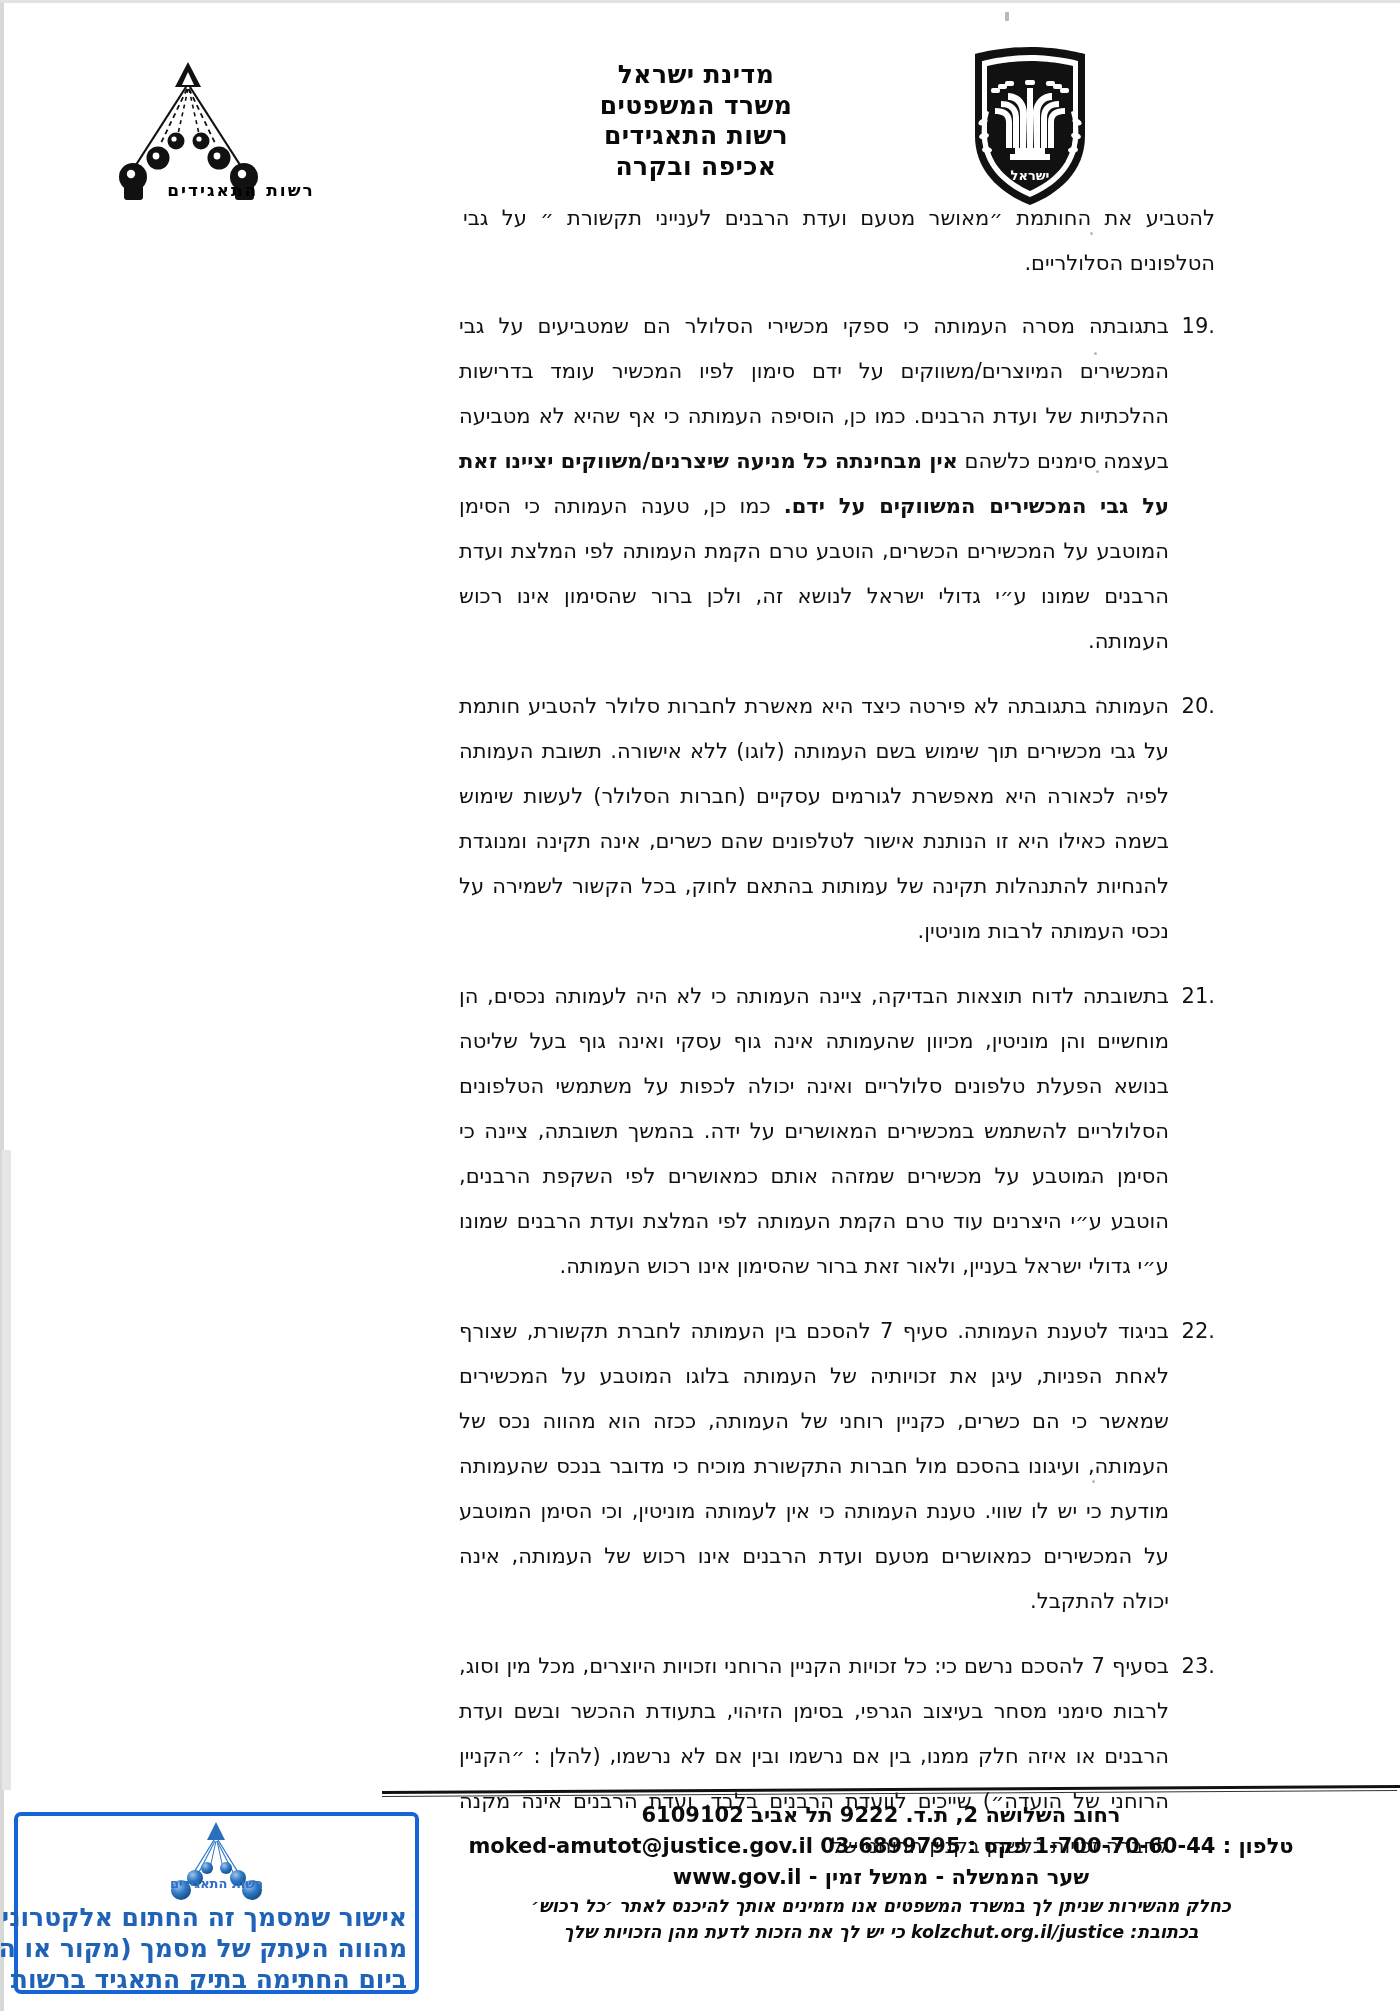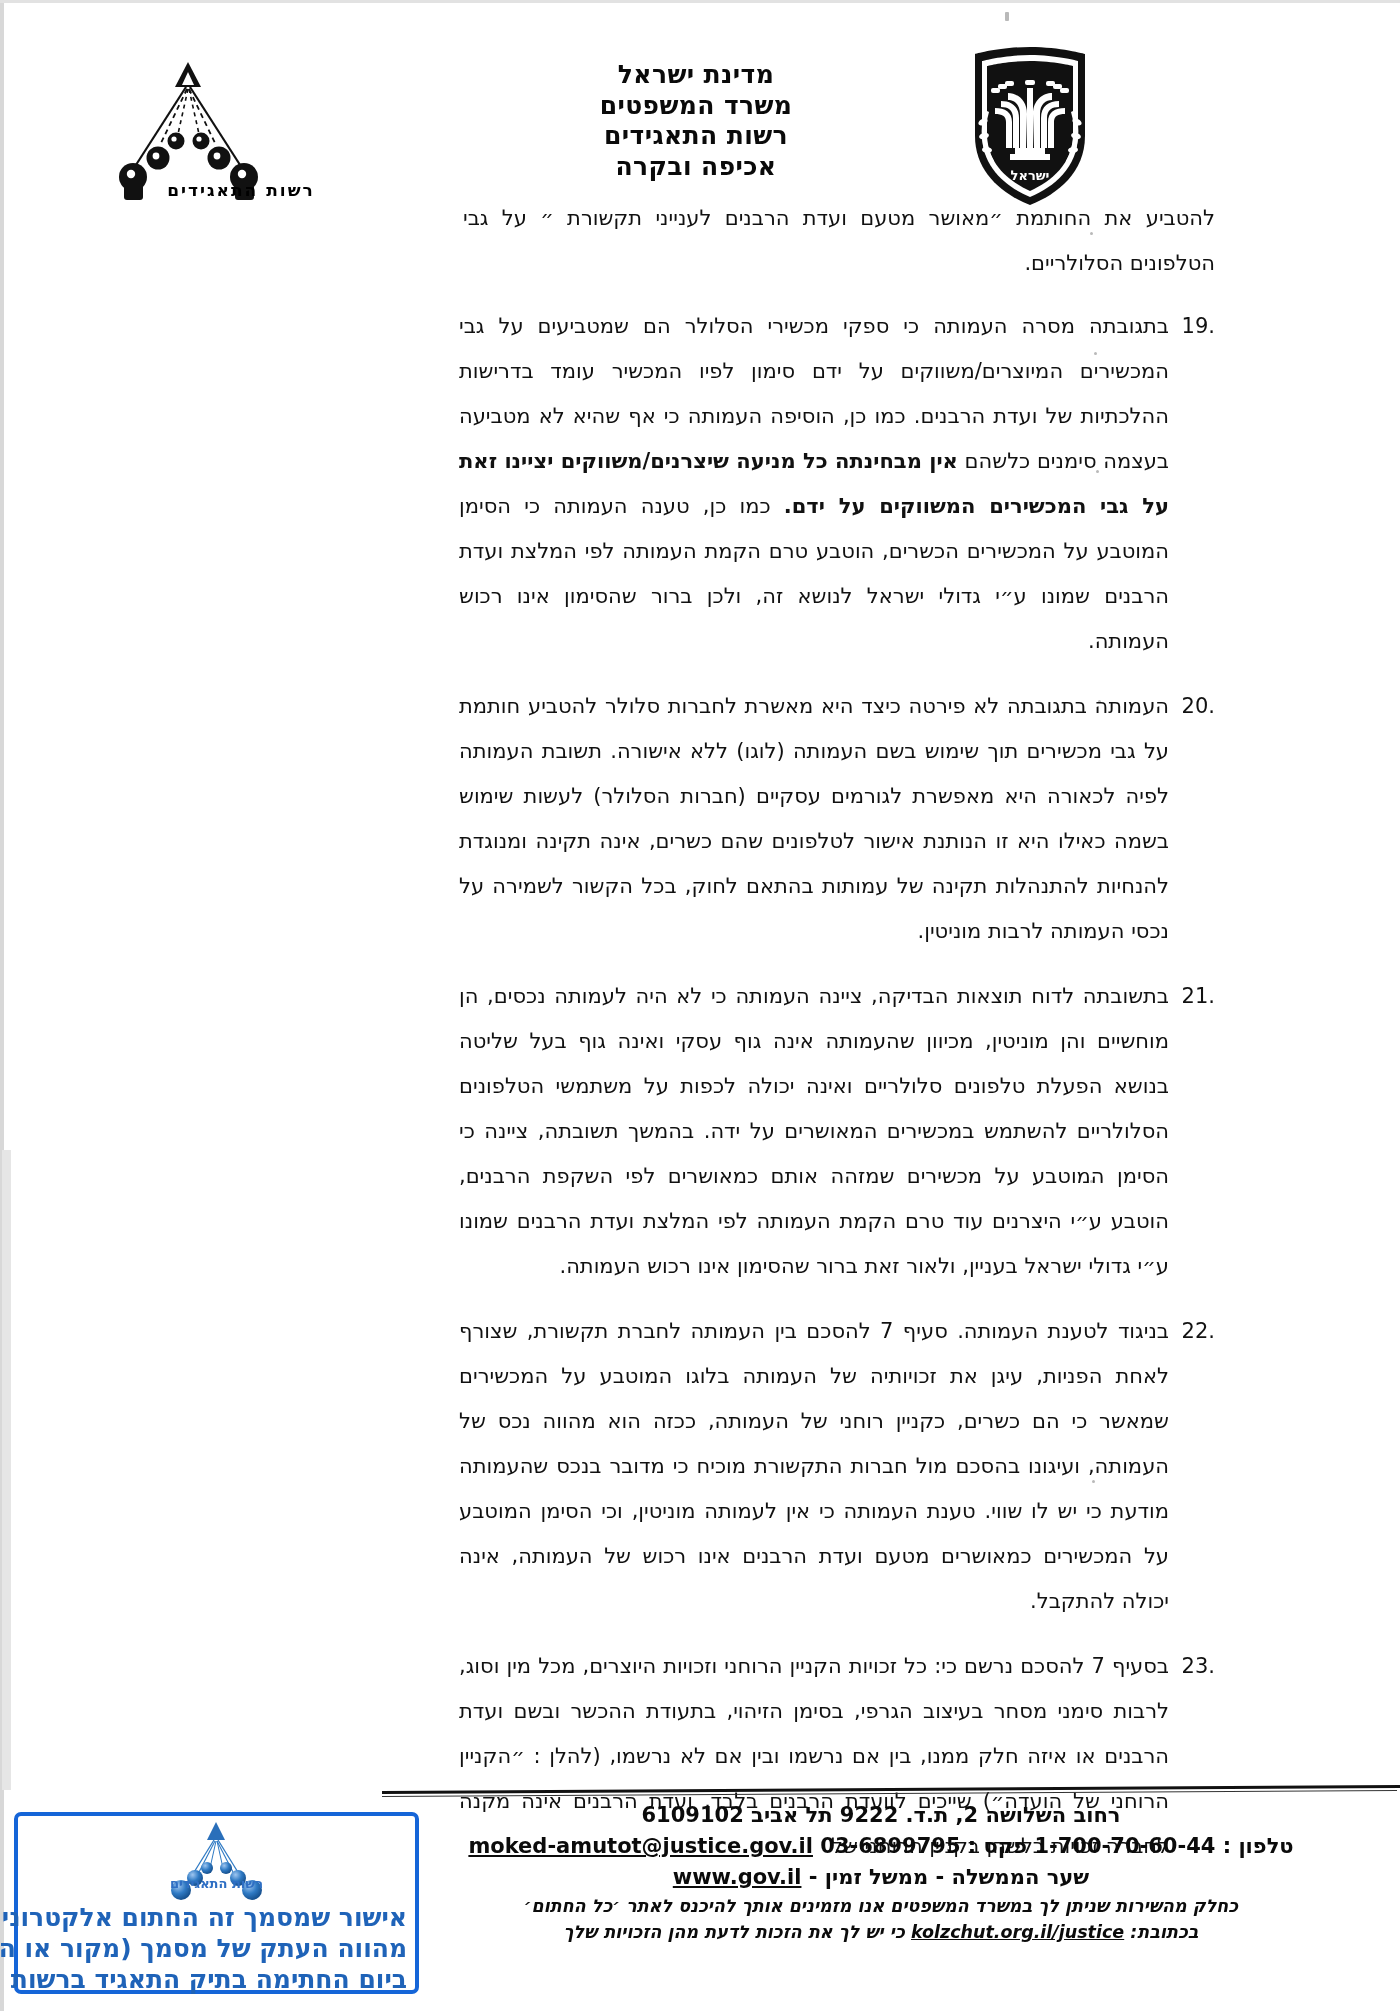--- a/index.html
+++ b/index.html
@@ -170,21 +170,21 @@
     line-height: 31px;
     color: #0b0b0b;
     direction: rtl;
     white-space: nowrap;
   }
   .f-line .ltr {
     direction: ltr;
     unicode-bidi: embed;
     display: inline-block;
   }
-  .f-underline { text-decoration: underline; }
+  .f-underline { }
   .f-italic {
     font-style: italic;
     font-weight: 700;
     font-size: 17.5px;
     line-height: 26px;
     color: #0b0b0b;
     direction: rtl;
     white-space: nowrap;
   }
 
@@ -394,21 +394,21 @@
       <span>טלפון :</span>
       <span class="ltr">1-700-70-60-44</span>
       <span>פקס :</span>
       <span class="ltr">03-6899795</span>
       <span class="ltr f-underline">moked-amutot@justice.gov.il</span>
     </div>
     <div class="f-line">
       <span>שער הממשלה - ממשל זמין -</span>
       <span class="ltr f-underline">www.gov.il</span>
     </div>
-    <div class="f-italic">כחלק מהשירות שניתן לך במשרד המשפטים אנו מזמינים אותך להיכנס לאתר ׳כל החתום׳</div>
+    <div class="f-italic">כחלק מהשירות שניתן לך במשרד המשפטים אנו מזמינים אותך להיכנס לאתר ׳כל רכוש׳</div>
     <div class="f-italic">
       <span>בכתובת:</span>
       <span class="ltr f-underline">kolzchut.org.il/justice</span>
       <span>כי יש לך את הזכות לדעת מהן הזכויות שלך</span>
     </div>
   </div>
 
   <div class="stamp">
     <div class="stamp-logo">
       <svg width="180" height="92" viewBox="0 0 180 92" aria-hidden="true">

